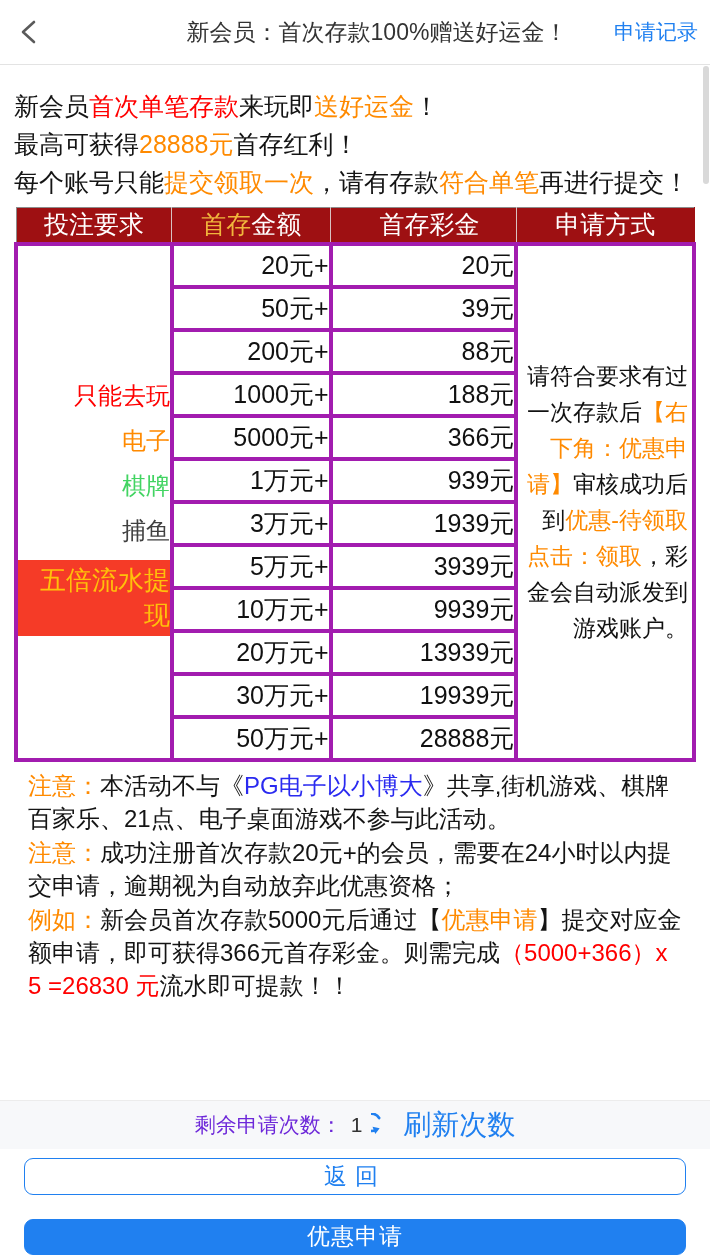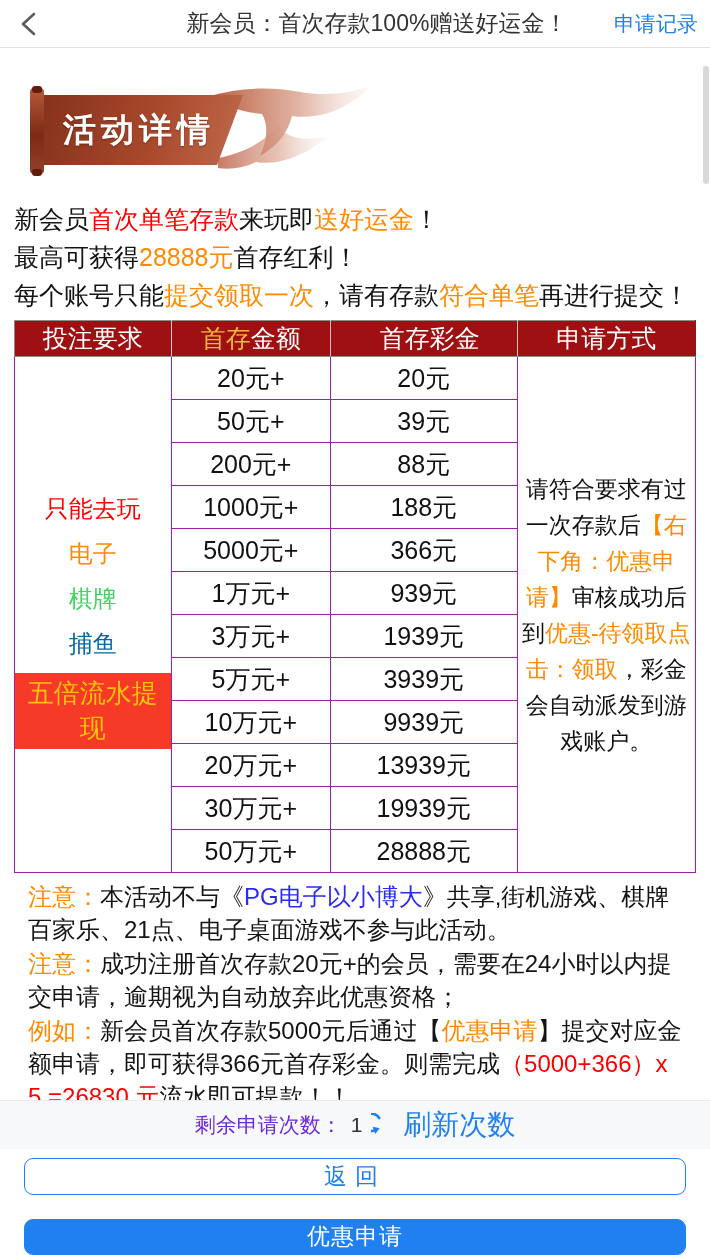--- a/index.html
+++ b/index.html
@@ -1,21 +1,21 @@
 <!DOCTYPE html>
 <html><head>
 <meta charset="utf-8">
 <style>
   * { margin:0; padding:0; box-sizing:border-box; }
   html,body { background:#fff; }
   body { font-family:"Liberation Sans","DejaVu Sans",sans-serif; }
   .page { position:relative; width:710px; height:1255px; margin:0 auto; background:#fff; overflow:hidden; }
 
   
-  .topbar { position:relative; height:48px; display:flex; align-items:center; padding:0 8px; background:#fff; border-bottom:1px solid #e3e3e3; }
+  .topbar { position:relative; height:65px; display:flex; align-items:center; padding:0 8px; background:#fff; border-bottom:1px solid #e3e3e3; }
   .back-btn { width:44px; height:100%; display:flex; align-items:center; justify-content:flex-start; padding-left:10px; cursor:pointer; }
   .page-title { flex:1; text-align:center; font-size:23px; line-height:29px; color:#333; max-width:430px; margin:0 auto; }
   .records-link { position:absolute; right:12px; top:0; height:100%; display:flex; align-items:center; color:#2080f0; font-size:21px; cursor:pointer; }
 
   
   .scroll-thumb { position:absolute; top:66px; right:1px; width:6px; height:118px; background:#d9d9d9; border-radius:3px; }
 
   
   .banner { position:relative; margin:38px 0 20px 30px; height:92px; width:340px; }
   .banner-rod { position:absolute; left:0; top:2px; width:14px; height:86px; background:linear-gradient(180deg,#b65a3c,#7c2a14 55%,#92402a); border-radius:4px; z-index:3; }
@@ -25,29 +25,29 @@
   .banner-label { color:#fff; font-family:"Liberation Serif","DejaVu Serif",serif; font-weight:bold; font-size:33px; letter-spacing:5px; padding-left:20px; text-shadow:0 1px 2px rgba(60,10,0,.4); white-space:nowrap; }
   .banner-swoosh { position:absolute; left:178px; top:0; z-index:1; }
 
   
   .intro { margin:22px 14px 6px; font-size:25px; line-height:38px; color:#141414; }
   .intro p { margin:0; }
 
   .c-red { color:#ff0000; }
   .c-orange { color:#ff8a00; }
   .c-green { color:#42d462; }
-  .c-blue { color:#0369a1; }
+  .c-blue { color:#404040; }
   .c-link { color:#2a2af0; }
 
   
   table.promo { width:682px; margin:0 14px; border-collapse:collapse; table-layout:fixed; }
   table.promo th { background:#9e1012; color:#fff; font-size:25px; font-weight:500; height:36px; border-right:1px solid #d8c2c2; border-bottom:1px solid #8c8c8c; }
   table.promo th:last-child { border-right:1px solid #9e1012; }
   table.promo { border:1px solid #8c8c8c; }
-  table.promo td { border:1px solid #a21caf; text-align:center; vertical-align:middle; background:#fff; }
+  table.promo td { border:4px solid #a21caf; text-align:right; vertical-align:middle; background:#fff; }
   td.amount, td.bonus { font-size:25px; color:#111; height:43px; }
   .col1 { width:23%; } .col2 { width:23.4%; } .col3 { width:27.4%;padding-left:12px; } .col4 { width:26.2%; }
   .gold { color:#f0b63c; }
 
   .req-cell { font-size:24px; padding:0; }
   .req-item { display:block; margin:13px 0; }
   .req-highlight { display:block; margin:13px 0 0; background:#f53b27; color:#ffc10a; font-size:26px; padding:3px 0; }
 
   .apply-cell { font-size:23px; line-height:36px; color:#111; padding:2px 4px; }
 
@@ -77,37 +77,20 @@
       <svg width="22" height="26" viewBox="0 0 22 26">
           <path d="M16 3 L5 13 L16 23" fill="none" stroke="#5a5a5a" stroke-width="2.6" stroke-linecap="round" stroke-linejoin="round"></path>
         </svg>
     </div>
     <div class="page-title">新会员：首次存款100%赠送好运金！</div>
     <div class="records-link">申请记录</div>
   </div>
 
   <div class="scroll-thumb"></div>
 
-  <div class="banner">
-    <svg class="banner-swoosh" width="165" height="92" viewBox="0 0 165 92">
-      <defs>
-        <linearGradient id="sw" x1="0" y1="0" x2="1" y2="0">
-          <stop offset="0" stop-color="#b85b3e"></stop>
-          <stop offset="0.55" stop-color="#d79a84" stop-opacity="0.75"></stop>
-          <stop offset="1" stop-color="#f4e6e0" stop-opacity="0.25"></stop>
-        </linearGradient>
-      </defs>
-      <path d="M2 10 C30 2 60 0 92 6 C120 11 145 6 163 0 C140 24 110 34 84 30 C80 46 70 60 52 70 C60 52 60 38 54 28 C34 26 14 20 2 10 Z" fill="url(#sw)"></path>
-      <path d="M10 72 C40 66 62 52 70 38 C76 52 96 56 120 50 C98 70 70 80 48 76 C36 82 22 84 10 82 Z" fill="url(#sw)" opacity="0.8"></path>
-    </svg>
-    <div class="banner-ribbon">
-      <span class="banner-label">活动详情</span>
-    </div>
-    <div class="banner-rod"></div>
-  </div>
 
   <div class="intro">
     <p><span>新会员</span><span class="c-red">首次单笔存款</span><span>来玩即</span><span class="c-orange">送好运金</span><span>！</span></p>
     <p><span>最高可获得</span><span class="c-orange">28888元</span><span>首存红利！</span></p>
     <p><span>每个账号只能</span><span class="c-orange">提交领取一次</span><span>，请有存款</span><span class="c-orange">符合单笔</span><span>再进行提交！</span></p>
   </div>
 
   <table class="promo">
     <thead>
       <tr>

